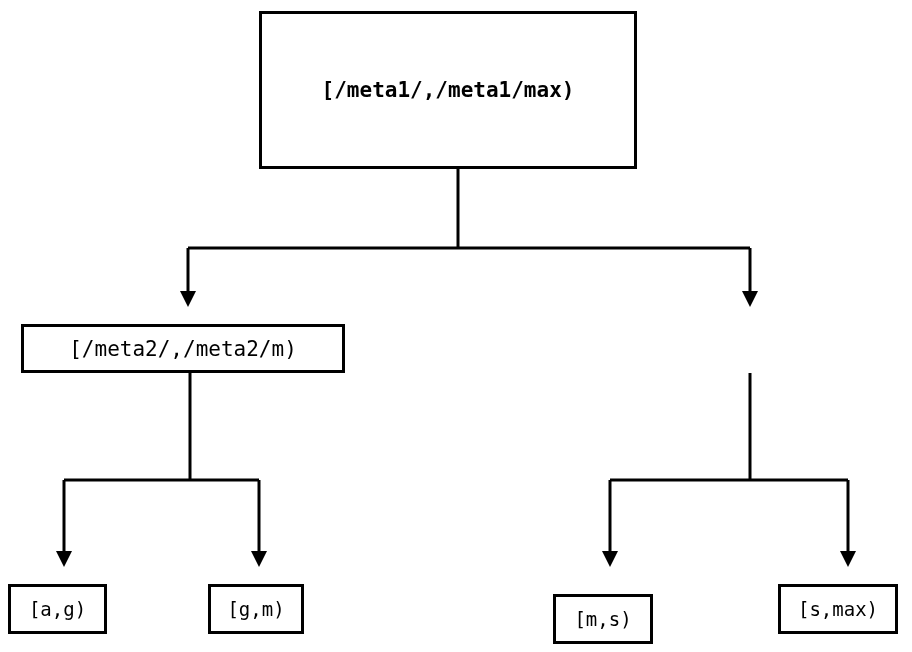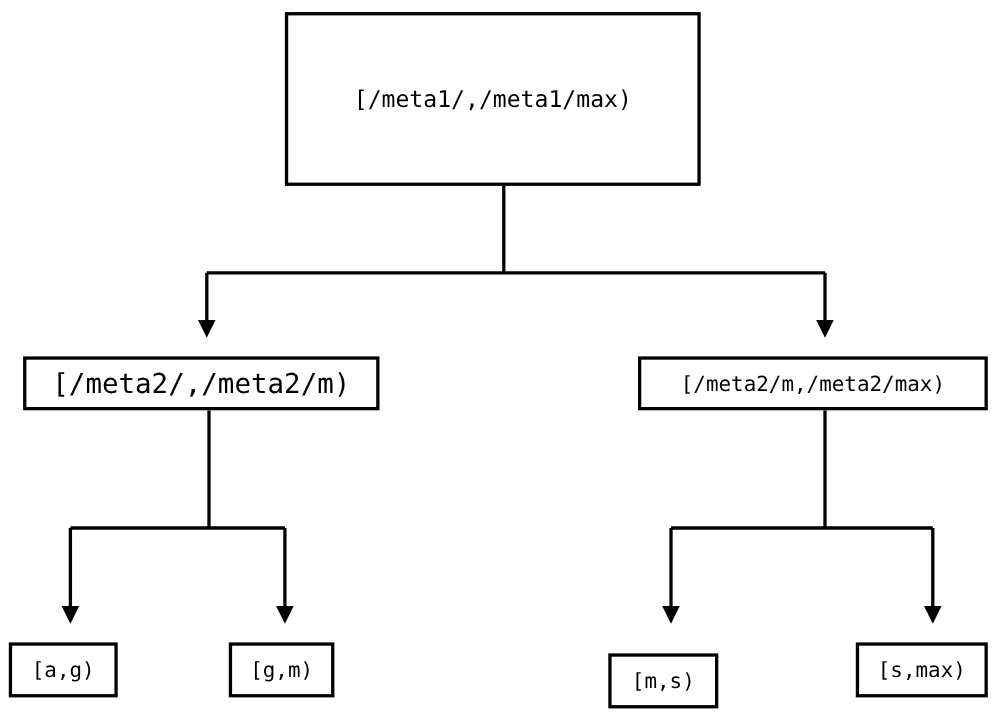--- a/index.html
+++ b/index.html
@@ -27,27 +27,28 @@
     color: #000000;
     white-space: pre;
     letter-spacing: 0px;
   }
   .node-root {
     left: 259px;
     top: 11px;
     width: 378px;
     height: 158px;
     font-size: 21px;
+    font-weight: bold;
   }
   .node-mid-left {
     left: 21px;
     top: 324px;
     width: 324px;
     height: 49px;
-    font-size: 25px;
+    font-size: 21px;
   }
   .node-mid-right {
     left: 580px;
     top: 324px;
     width: 318px;
     height: 49px;
     font-size: 19px;
   }
   .node-leaf {
     top: 584px;
@@ -100,21 +101,20 @@
       <path d="M 848 480 L 848 551" stroke="#000000" stroke-width="3" fill="none"></path>
       <polygon points="602,551 618,551 610,567" fill="#000000"></polygon>
       <polygon points="840,551 856,551 848,567" fill="#000000"></polygon>
     </g>
   </svg>
 
   <div class="node node-root">[/meta1/,/meta1/max)</div>
 
   <div class="node node-mid-left">[/meta2/,/meta2/m)</div>
 
-  <div class="node node-mid-right">[/meta2/m,/meta2/max)</div>
 
   <div class="node node-leaf leaf-1">[a,g)</div>
 
   <div class="node node-leaf leaf-2">[g,m)</div>
 
   <div class="node node-leaf leaf-3">[m,s)</div>
 
   <div class="node node-leaf leaf-4">[s,max)</div>
 
 </div>

